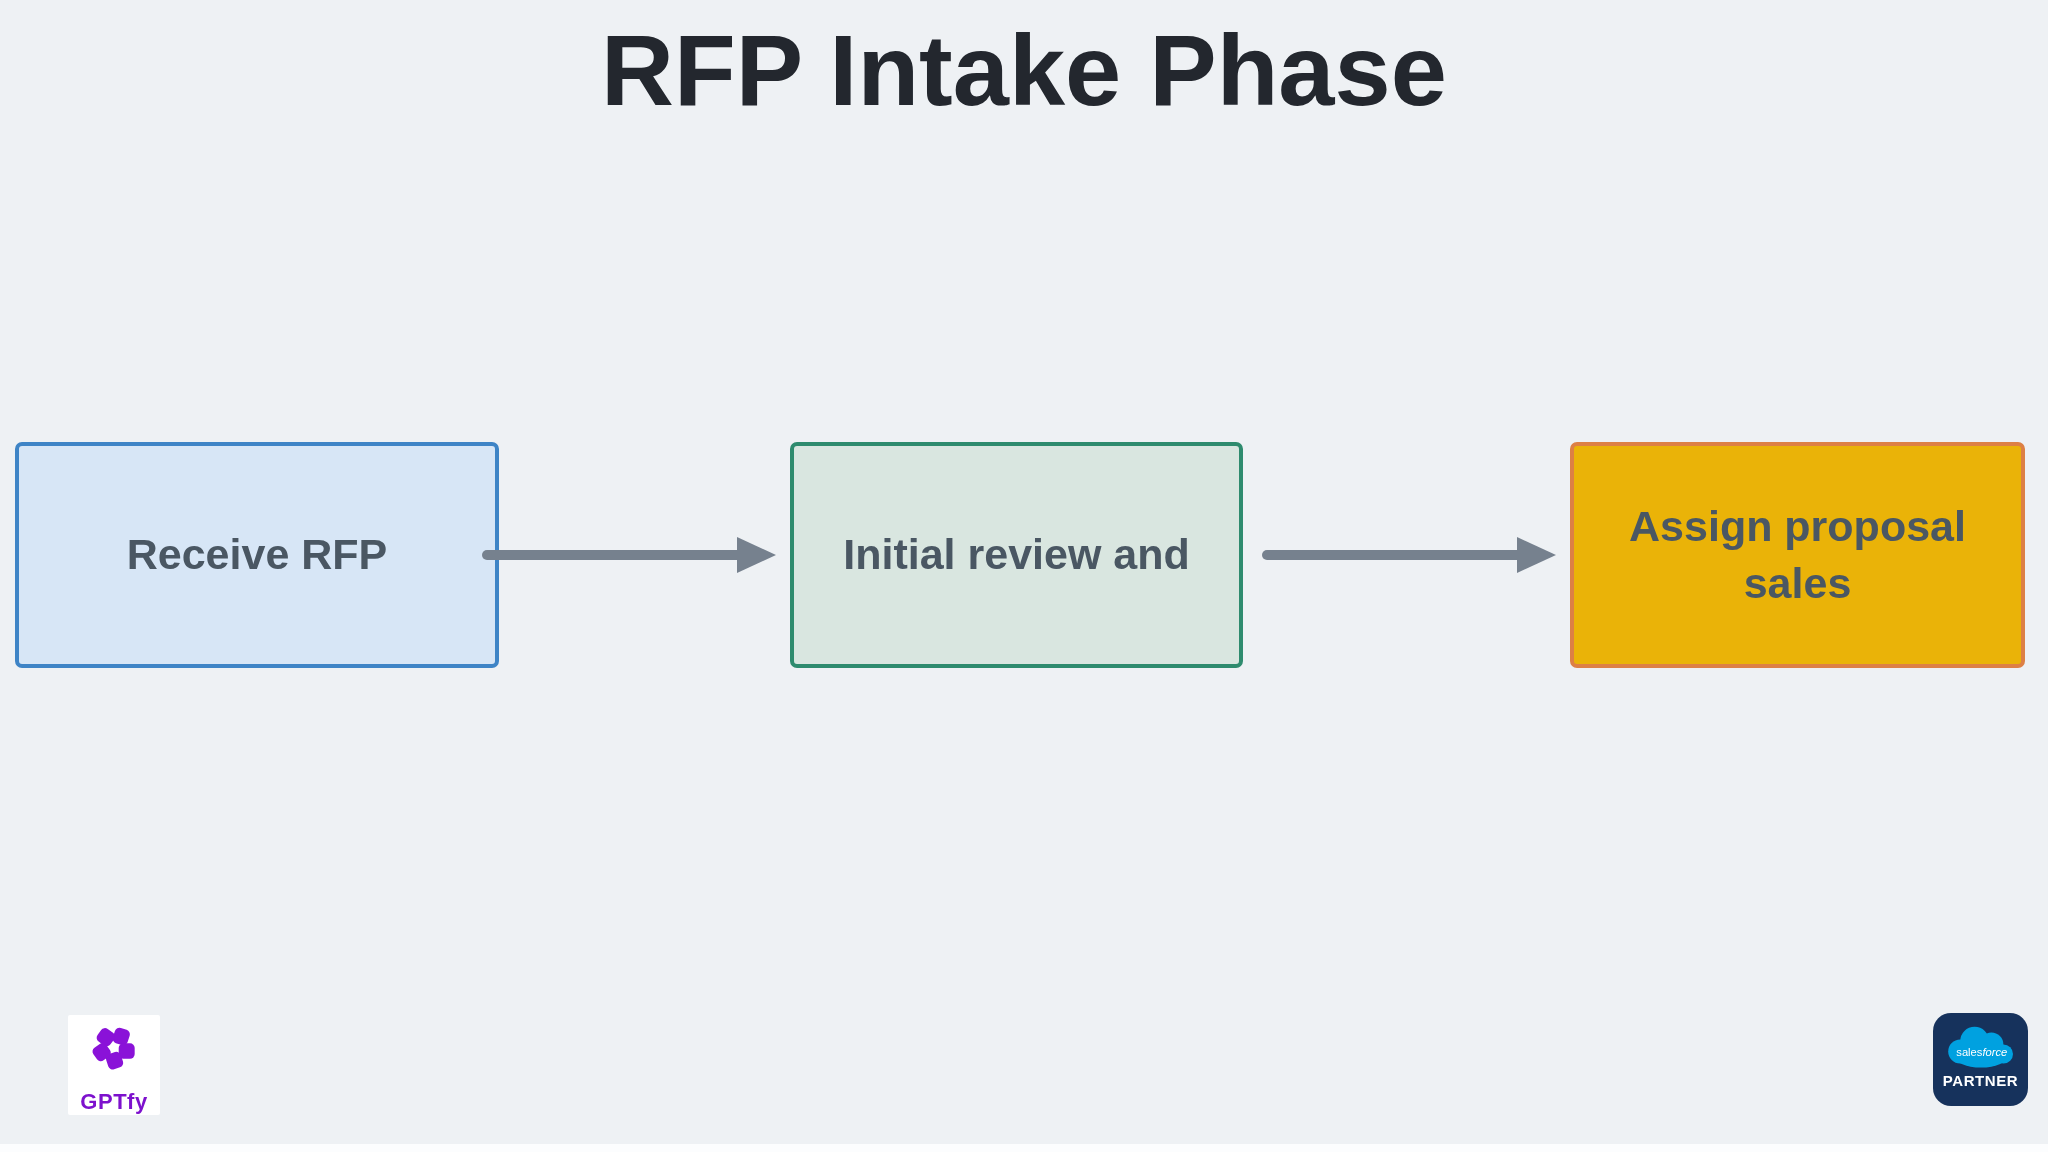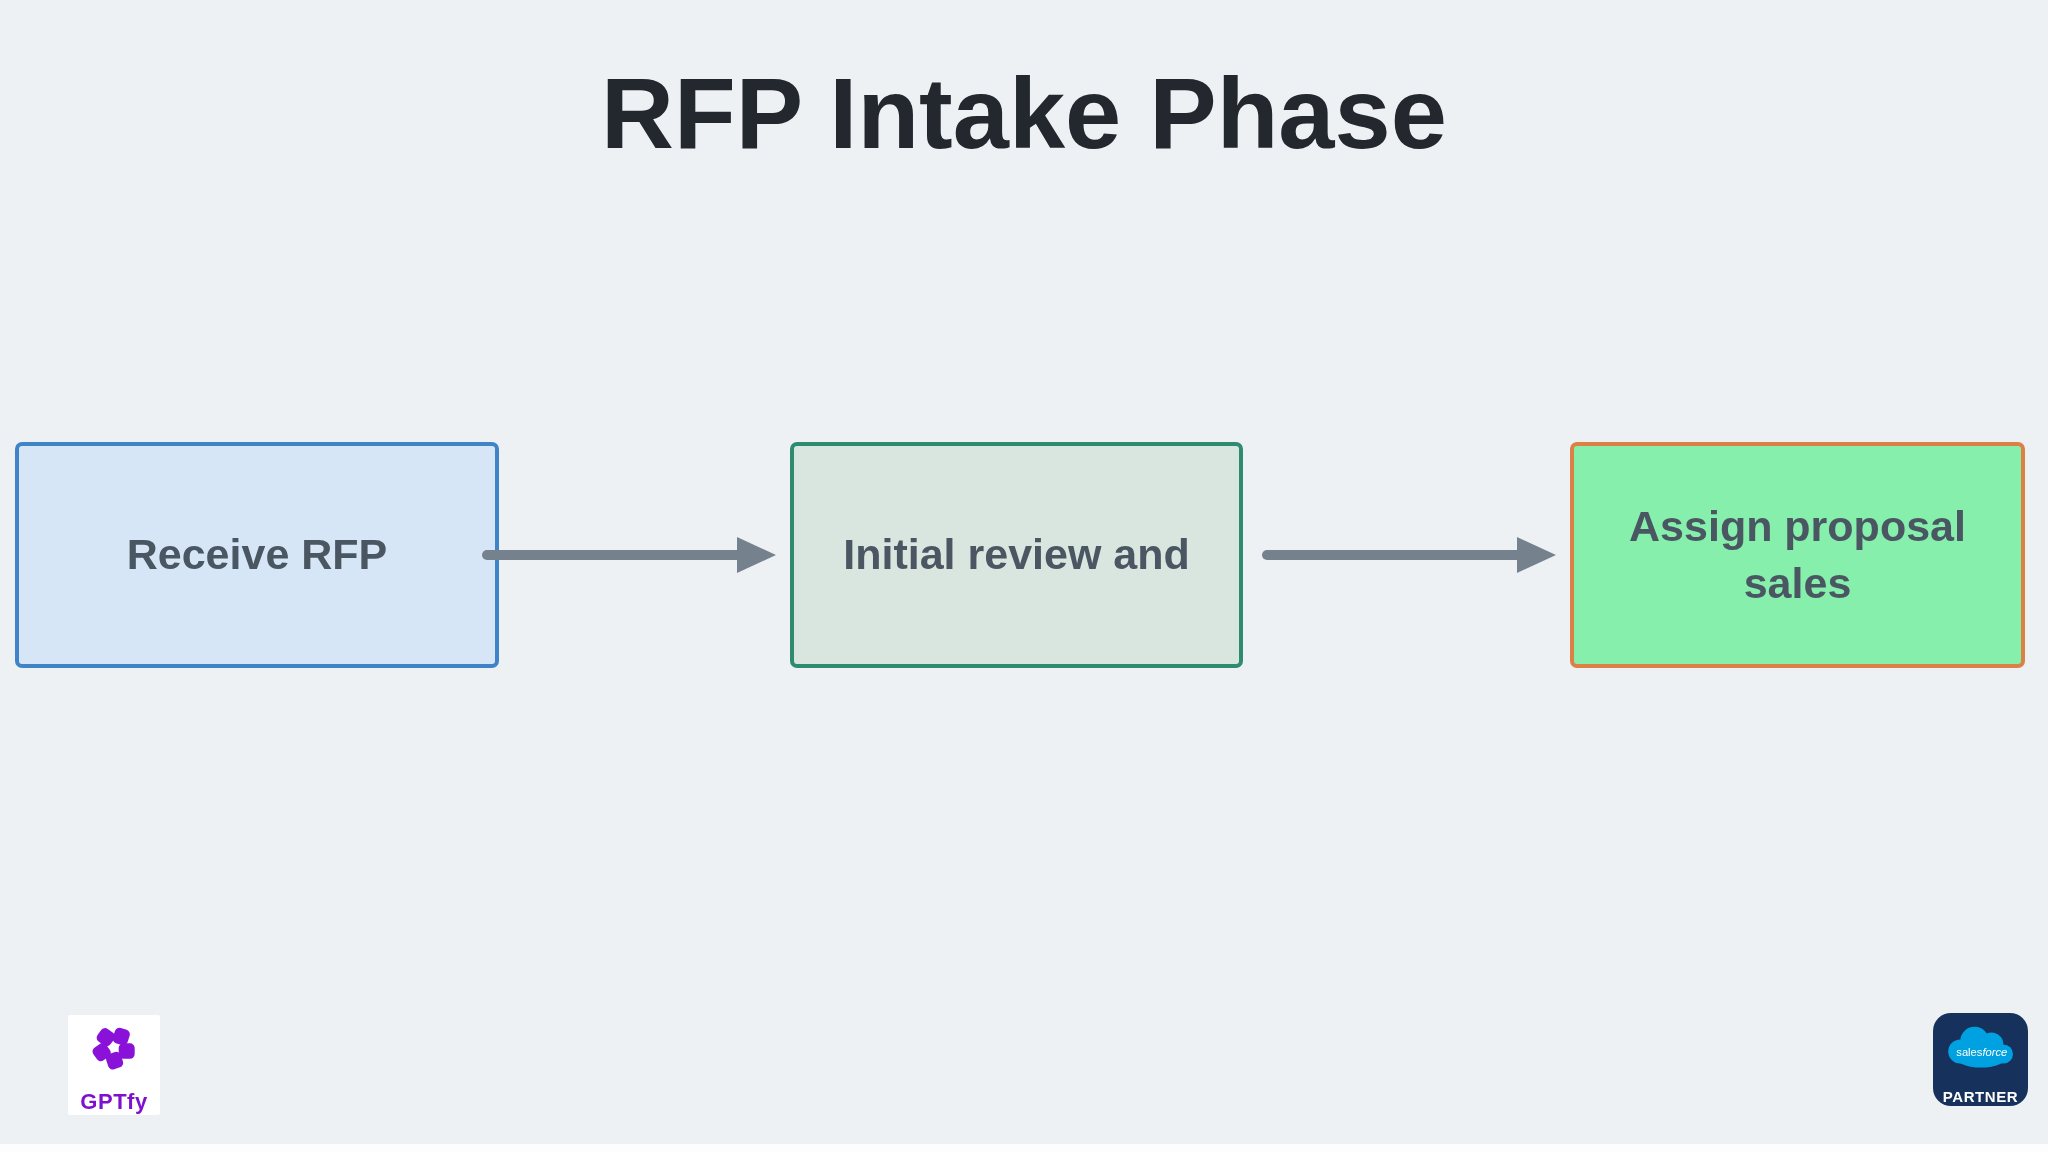--- a/index.html
+++ b/index.html
@@ -18,21 +18,20 @@
     position: absolute;
     top: 12px;
     left: 0;
     width: 100%;
     text-align: center;
     font-size: 101px;
     font-weight: 600;
     color: #23272e;
     letter-spacing: 0px;
     line-height: 1.15;
-    margin-top: 43px;
   }
 
   .node {
     position: absolute;
     top: 442px;
     height: 226px;
     box-sizing: border-box;
     border: 4px solid;
     border-radius: 7px;
     display: flex;
@@ -41,21 +40,21 @@
     justify-content: center;
     text-align: center;
     font-size: 43px;
     font-weight: 700;
     color: #4a5763;
     line-height: 1.33;
   }
   .node span { display: block; }
   .node-receive  { left: 15px;   width: 484px; background: #d7e6f6; border-color: #3e84c6; }
   .node-review   { left: 790px;  width: 453px; background: #d9e6e0; border-color: #2e8b6e; gap: 8px; }
-  .node-assign   { left: 1570px; width: 455px; background: #86efac; border-color: #dd8045; }
+  .node-assign   { left: 1570px; width: 455px; background: #eab308; border-color: #dd8045; }
 
   .arrow { position: absolute; top: 526px; width: 298px; height: 58px; }
   .arrow-1 { left: 480px; }
   .arrow-2 { left: 1260px; }
 
   .gptfy-logo {
     position: absolute;
     left: 68px;
     top: 1015px;
     width: 92px;
@@ -86,21 +85,21 @@
     display: flex;
     flex-direction: column;
     align-items: center;
   }
   .sf-badge .cloud { width: 80px; height: 52px; margin-top: 7px; }
   .sf-partner {
     color: #ffffff;
     font-weight: 700;
     font-size: 15px;
     letter-spacing: 0.6px;
-    margin-top: 16px;
+    margin-top: 0px;
   }
 
   .bottom-strip {
     position: absolute;
     left: 0;
     bottom: 0;
     width: 100%;
     height: 8px;
     background: #fcfdfe;
   }

